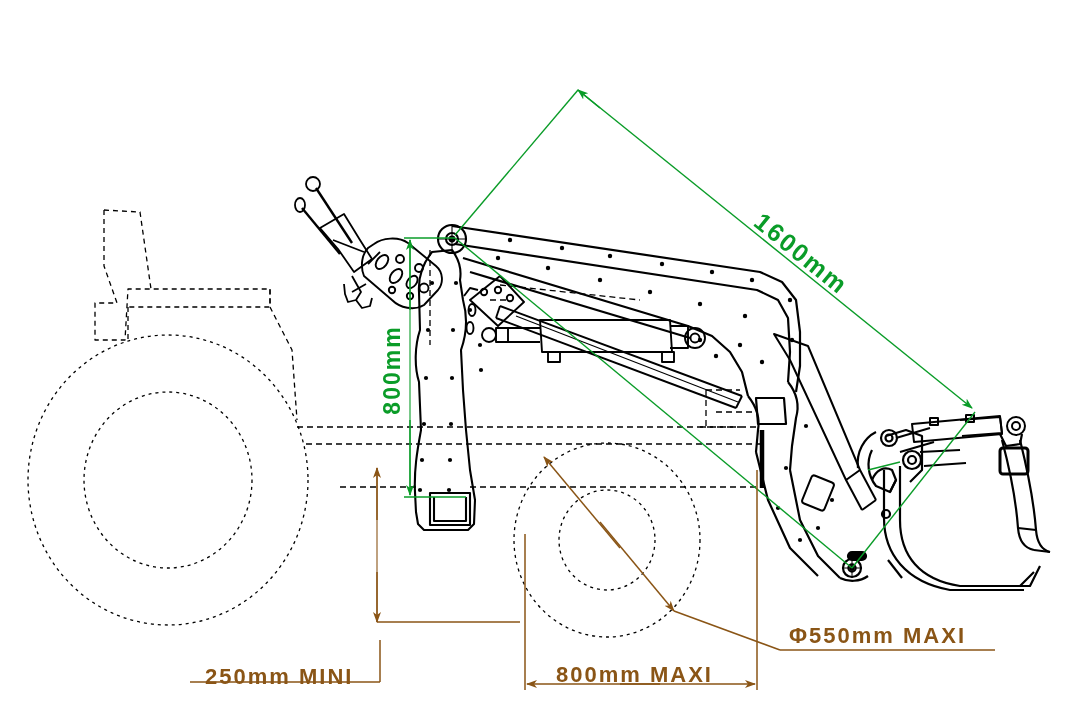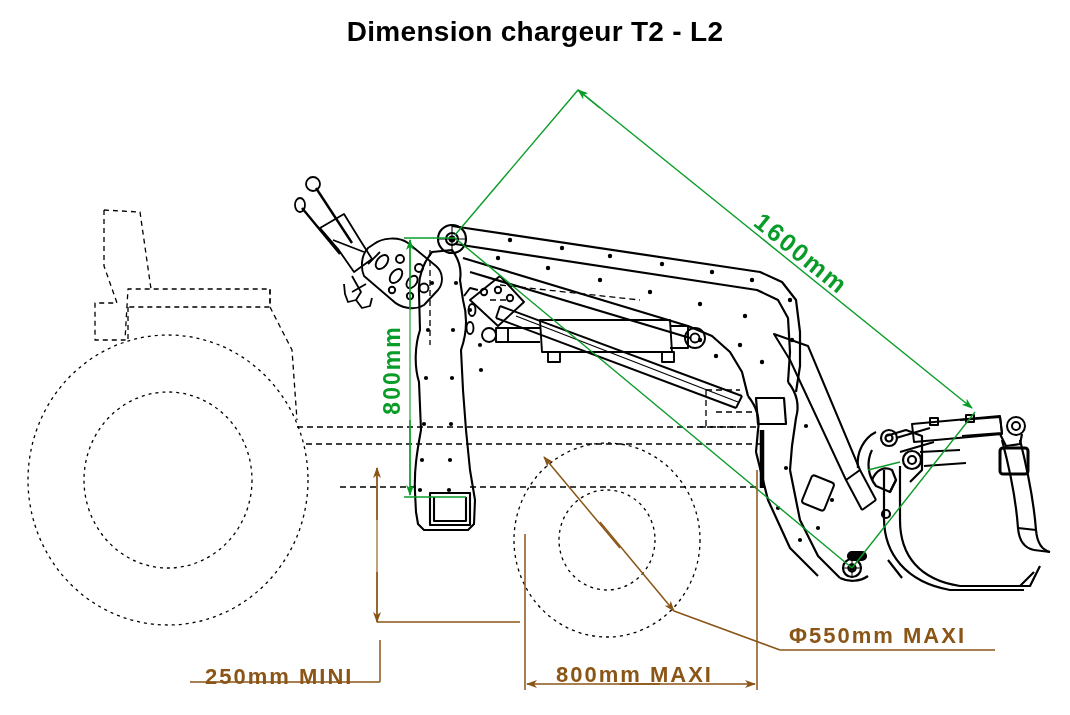--- a/index.html
+++ b/index.html
@@ -47,21 +47,20 @@
     letter-spacing: 2px;
   }
   .dim-green { fill: #0a9c28; }
   .dim-brown { fill: #8a5516; }
 </style>
 </head>
 <body>
 
 <div id="drawing-root">
 
-  <div class="title-text">Dimension chargeur T2 - L2</div>
 
   <svg class="cad" viewBox="0 0 1070 715" xmlns="http://www.w3.org/2000/svg">
 
     <defs>
       <marker id="arrowGreen" markerWidth="12" markerHeight="12" refX="10" refY="4" orient="auto" markerUnits="userSpaceOnUse">
         <path d="M0,0 L11,4 L0,8 L3,4 Z" fill="#0a9c28"></path>
       </marker>
       <marker id="arrowBrown" markerWidth="12" markerHeight="12" refX="10" refY="4" orient="auto" markerUnits="userSpaceOnUse">
         <path d="M0,0 L11,4 L0,8 L3,4 Z" fill="#8a5516"></path>
       </marker>

